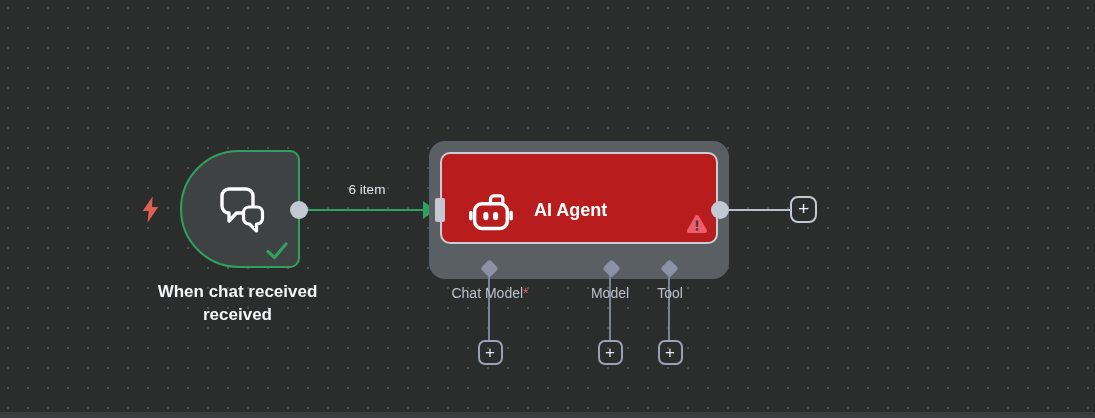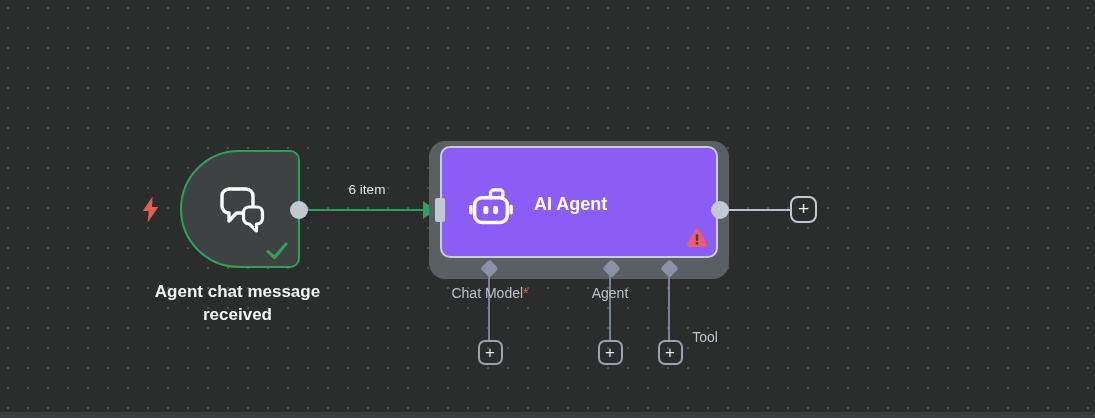--- a/index.html
+++ b/index.html
@@ -44,23 +44,23 @@
   .agent-out   { left:711px; top:201px; }
   .input-port  { position:absolute; left:435px; top:198px; width:10px; height:24px;
                  background:#c3c9d3; border-radius:2px; z-index:4; }
 
   
   .agent-frame {
     position:absolute; left:429px; top:141px; width:300px; height:138px;
     background:#5a5f63; border-radius:16px;
   }
   .agent-node {
-    position:absolute; left:11px; top:5px; width:278px; height:112px;
+    position:absolute; left:11px; top:11px; width:278px; height:92px;
     box-sizing:border-box;
-    background:#8b5cf6; border:2px solid #c9ced6; border-radius:10px;
+    background:#b91c1c; border:2px solid #c9ced6; border-radius:10px;
   }
   .robot-icon { position:absolute; left:27px; top:36px; width:45px; height:42px; }
   .agent-title { position:absolute; left:92px; top:46px; color:#ffffff; font-size:18px; font-weight:600; }
   .warning-icon { position:absolute; right:8px; bottom:8px; width:22px; height:20px; }
 
   
   .out-line { position:absolute; left:729px; top:209px; width:61px; height:2px; background:#b9bfcb; }
   .plus-btn {
     position:absolute; box-sizing:border-box;
     display:flex; align-items:center; justify-content:center;
@@ -73,21 +73,21 @@
   
   .diamond { position:absolute; width:13px; height:13px; background:#8b91a6;
              transform:rotate(45deg); border-radius:2.5px; z-index:3; }
   .d0 { left:482.5px; top:261.5px; } .d1 { left:604.5px; top:261.5px; } .d2 { left:662.5px; top:261.5px; }
 
   .sub-line { position:absolute; top:275px; width:2px; height:65px; background:#7b8196; }
   .l0 { left:488px; } .l1 { left:609px; } .l2 { left:668px; }
 
   .sub-label { position:absolute; top:285px; transform:translateX(-50%); white-space:nowrap;
                color:#bcc1cc; font-size:14px; font-weight:400; }
-  .s0 { left:490px;text-align:right; } .s1 { left:610px; } .s2 { left:705px;margin-top:44px; }
+  .s0 { left:490px;text-align:right; } .s1 { left:610px; } .s2 { left:670px; }
   .required-marker { color:#f0586a; }
 
   .sub-plus { width:25px; height:25px; top:340px; border:2px solid #9aa1b5; border-radius:7px;
               font-size:17px; color:#e4e7ee; padding-bottom:1px;}
   .p0 { left:477.5px; } .p1 { left:597.5px; } .p2 { left:657.5px; }
 </style>
 </head>
 <body>
 
 <div class="canvas">
@@ -101,21 +101,21 @@
   <div class="trigger-node">
     <svg class="trigger-icon" viewBox="0 0 48 52">
       <path d="M28 4 H11 a7 7 0 0 0 -7 7 v10 a7 7 0 0 0 7 7 v8 l7.5 -8 H28 a7 7 0 0 0 7 -7 V11 a7 7 0 0 0 -7 -7 z" fill="none" stroke="#ffffff" stroke-width="3.4" stroke-linejoin="round"></path>
       <path d="M31 22 h8 a5.5 5.5 0 0 1 5.5 5.5 v6 a5.5 5.5 0 0 1 -5.5 5.5 h-0.5 v7 l-7 -7 h-0.5 a5.5 5.5 0 0 1 -5.5 -5.5 v-6 a5.5 5.5 0 0 1 5.5 -5.5 z" fill="#3f4243" stroke="#ffffff" stroke-width="3.2" stroke-linejoin="round"></path>
     </svg>
     <svg class="check-icon" viewBox="0 0 24 20">
       <path d="M3 10.5 L9.5 16.5 L21 3" fill="none" stroke="#2fa15e" stroke-width="3.2" stroke-linecap="round" stroke-linejoin="round"></path>
     </svg>
   </div>
 
-  <div class="trigger-label">Agent chat message received</div>
+  <div class="trigger-label">When chat received received</div>
 
   <div class="conn-line"></div>
   <div class="conn-arrow"></div>
   <div class="conn-label">6 item</div>
 
   <div class="port-circle trigger-out"></div>
 
   <div class="agent-frame">
     <div class="agent-node">
       <svg class="robot-icon" viewBox="0 0 44 40">
@@ -143,20 +143,20 @@
 
   <div class="sub-line l0"></div>
   <div class="sub-line l1"></div>
   <div class="sub-line l2"></div>
 
   <div class="diamond d0"></div>
   <div class="diamond d1"></div>
   <div class="diamond d2"></div>
 
   <div class="sub-label s0"><span>Chat Model</span><span class="required-marker">*</span></div>
-  <div class="sub-label s1"><span>Agent</span><span class="required-marker"></span></div>
+  <div class="sub-label s1"><span>Model</span><span class="required-marker"></span></div>
   <div class="sub-label s2"><span>Tool</span><span class="required-marker"></span></div>
 
   <button class="plus-btn sub-plus p0">+</button>
   <button class="plus-btn sub-plus p1">+</button>
   <button class="plus-btn sub-plus p2">+</button>
 
 </div>
 
 </body></html>

